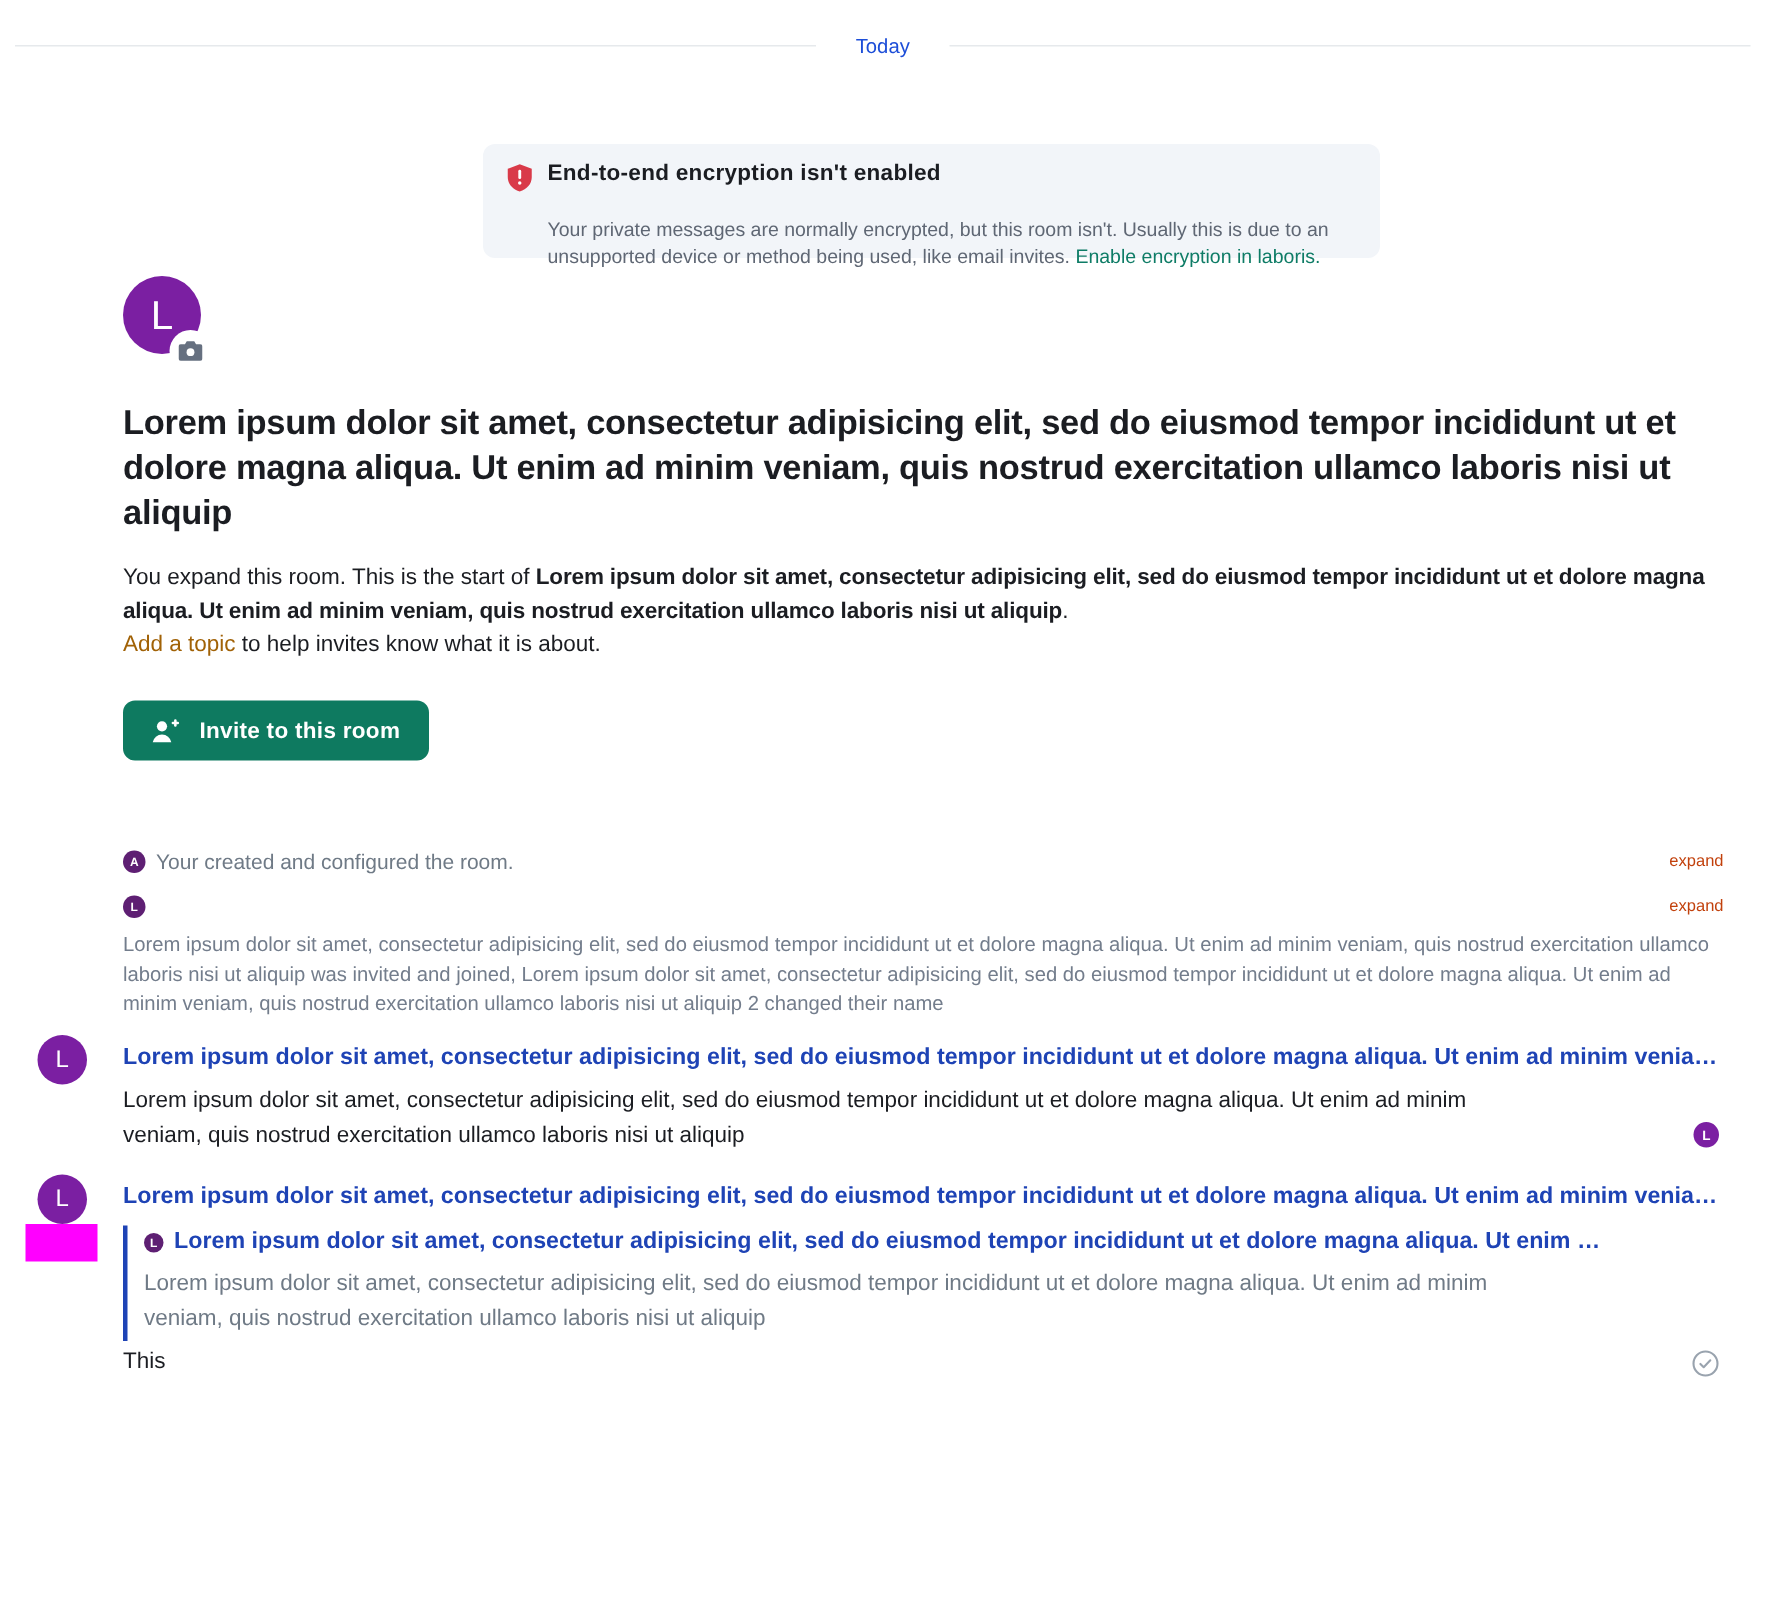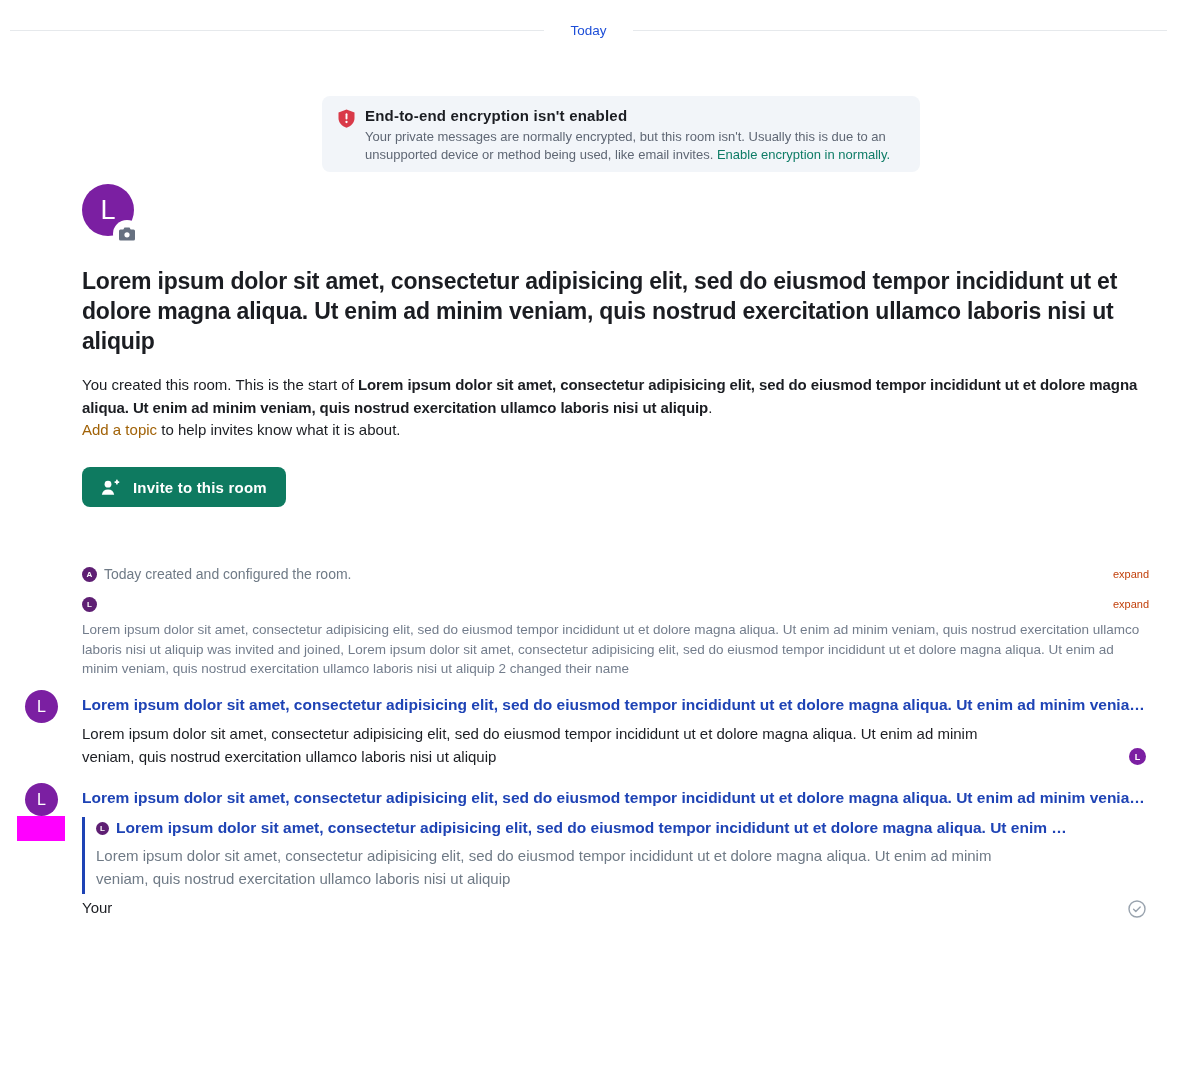--- a/index.html
+++ b/index.html
@@ -17,21 +17,21 @@
     color:#1d4ed8; font-size:13.5px;
   }
   .today-sep .line { flex:1; height:1px; background:#e6e9ec; }
   
   .warn-panel {
     position:absolute; left:322px; top:96px; width:598px; height:76px;
     background:#f2f5f9; border-radius:8px; padding:11px 16px;
     display:flex; align-items:flex-start;
   }
   .warn-icon { flex:0 0 17px; margin-right:10px; margin-top:2px; }
-  .warn-title { font-size:15px; font-weight:700; color:#1b1d22; letter-spacing:.2px; margin-bottom:4px; }
+  .warn-title { font-size:15px; font-weight:700; color:#1b1d22; letter-spacing:.2px; margin-bottom:20px; }
   .warn-body { font-size:13px; line-height:17.5px; color:#5f6774; }
   .warn-link { color:#0e7c66; text-decoration:none; cursor:pointer; }
   
   .room-avatar {
     position:absolute; left:82px; top:184px; width:52px; height:52px;
     border-radius:50%; background:#7b1fa2; color:#fff;
     display:flex; align-items:center; justify-content:center;
     font-size:27px; font-weight:500; cursor:pointer;
   }
   .cam-notch {
@@ -136,54 +136,54 @@
   <div class="warn-panel">
     <div class="warn-icon">
       <svg width="17" height="19" viewBox="0 0 17 19">
         <path d="M8.5 0.5 L16.5 3.5 V9 C16.5 13.8 13.2 17.1 8.5 18.7 C3.8 17.1 0.5 13.8 0.5 9 V3.5 Z" fill="#d93a49"></path>
         <rect x="7.55" y="4.2" width="1.9" height="6.2" rx="0.95" fill="#ffffff"></rect>
         <circle cx="8.5" cy="13" r="1.15" fill="#ffffff"></circle>
       </svg>
     </div>
     <div>
       <div class="warn-title">End-to-end encryption isn't enabled</div>
-      <div class="warn-body"><span>Your private messages are normally encrypted, but this room isn't. Usually this is due to an unsupported device or method being used, like email invites. </span><a class="warn-link">Enable encryption in normally.</a></div>
+      <div class="warn-body"><span>Your private messages are normally encrypted, but this room isn't. Usually this is due to an unsupported device or method being used, like email invites. </span><a class="warn-link">Enable encryption in laboris.</a></div>
     </div>
   </div>
 
   <div class="room-avatar">
     <span>L</span>
     <div class="cam-notch">
       <svg width="16" height="14" viewBox="0 0 16 14">
         <path d="M5.5 0.5 h5 l1.2 2 h2.8 a1.5 1.5 0 0 1 1.5 1.5 v8 a1.5 1.5 0 0 1 -1.5 1.5 h-13 a1.5 1.5 0 0 1 -1.5 -1.5 v-8 a1.5 1.5 0 0 1 1.5 -1.5 h2.8 z" fill="#667080"></path>
         <circle cx="8" cy="7.8" r="2.6" fill="#ffffff"></circle>
       </svg>
     </div>
   </div>
 
   <h1 class="room-name">Lorem ipsum dolor sit amet, consectetur adipisicing elit, sed do eiusmod tempor incididunt ut et dolore magna aliqua. Ut enim ad minim veniam, quis nostrud exercitation ullamco laboris nisi ut aliquip</h1>
 
   <div class="intro">
-    <span>You created this room. This is the start of </span><b>Lorem ipsum dolor sit amet, consectetur adipisicing elit, sed do eiusmod tempor incididunt ut et dolore magna aliqua. Ut enim ad minim veniam, quis nostrud exercitation ullamco laboris nisi ut aliquip</b><span>.</span><br>
+    <span>You expand this room. This is the start of </span><b>Lorem ipsum dolor sit amet, consectetur adipisicing elit, sed do eiusmod tempor incididunt ut et dolore magna aliqua. Ut enim ad minim veniam, quis nostrud exercitation ullamco laboris nisi ut aliquip</b><span>.</span><br>
     <a class="green-link">Add a topic</a><span> to help invites know what it is about.</span>
   </div>
 
   <button class="invite-btn">
     <svg width="19" height="17" viewBox="0 0 19 17">
       <circle cx="7" cy="5.2" r="3.4" fill="#ffffff"></circle>
       <path d="M0.8 15.8 a6.3 6.3 0 0 1 12.4 0 z" fill="#ffffff"></path>
       <rect x="13.4" y="2.2" width="5" height="1.7" rx="0.85" fill="#ffffff"></rect>
       <rect x="15.05" y="0.55" width="1.7" height="5" rx="0.85" fill="#ffffff"></rect>
     </svg>
     <span>Invite to this room</span>
   </button>
 
   <div class="ev-row r1">
     <div class="mini-av">A</div>
-    <span class="ev-text">Today created and configured the room.</span>
+    <span class="ev-text">Your created and configured the room.</span>
     <a class="expand-link">expand</a>
   </div>
   <div class="ev-row r2">
     <div class="mini-av">L</div>
     <span class="ev-text"></span>
     <a class="expand-link">expand</a>
   </div>
   <div class="ev-summary">Lorem ipsum dolor sit amet, consectetur adipisicing elit, sed do eiusmod tempor incididunt ut et dolore magna aliqua. Ut enim ad minim veniam, quis nostrud exercitation ullamco laboris nisi ut aliquip was invited and joined, Lorem ipsum dolor sit amet, consectetur adipisicing elit, sed do eiusmod tempor incididunt ut et dolore magna aliqua. Ut enim ad minim veniam, quis nostrud exercitation ullamco laboris nisi ut aliquip 2 changed their name</div>
 
   <div class="msg-avatar" style="top:690px;">
@@ -208,21 +208,21 @@
     <div class="quote-head">
       <div class="quote-mini-av">L</div>
       <div class="quote-sender">Lorem ipsum dolor sit amet, consectetur adipisicing elit, sed do eiusmod tempor incididunt ut et dolore magna aliqua. Ut enim ad minim veniam, quis nostrud exercitation ullamco laboris nisi ut aliquip</div>
     </div>
     <div class="quote-body">
       <span>Lorem ipsum dolor sit amet, consectetur adipisicing elit, sed do eiusmod tempor incididunt ut et dolore magna aliqua. Ut enim ad minim</span><br>
       <span>veniam, quis nostrud exercitation ullamco laboris nisi ut aliquip</span>
     </div>
   </div>
 
-  <div class="reply-text">Your</div>
+  <div class="reply-text">This</div>
 
   <div class="sent-receipt">
     <svg width="18" height="18" viewBox="0 0 18 18">
       <circle cx="9" cy="9" r="8" fill="none" stroke="#99a3ae" stroke-width="1.4"></circle>
       <path d="M5.6 9.3 l2.2 2.2 l4.4 -4.6" fill="none" stroke="#99a3ae" stroke-width="1.4" stroke-linecap="round" stroke-linejoin="round"></path>
     </svg>
   </div>
 
 </div>
 

